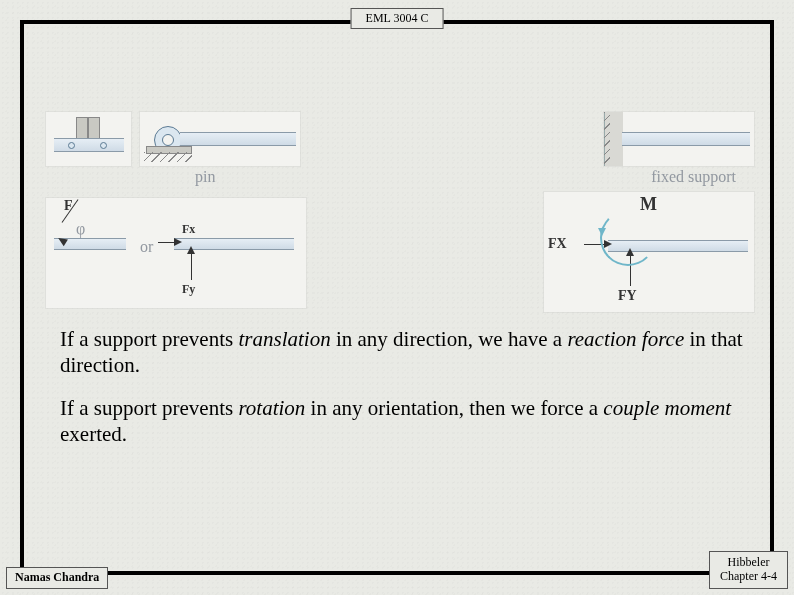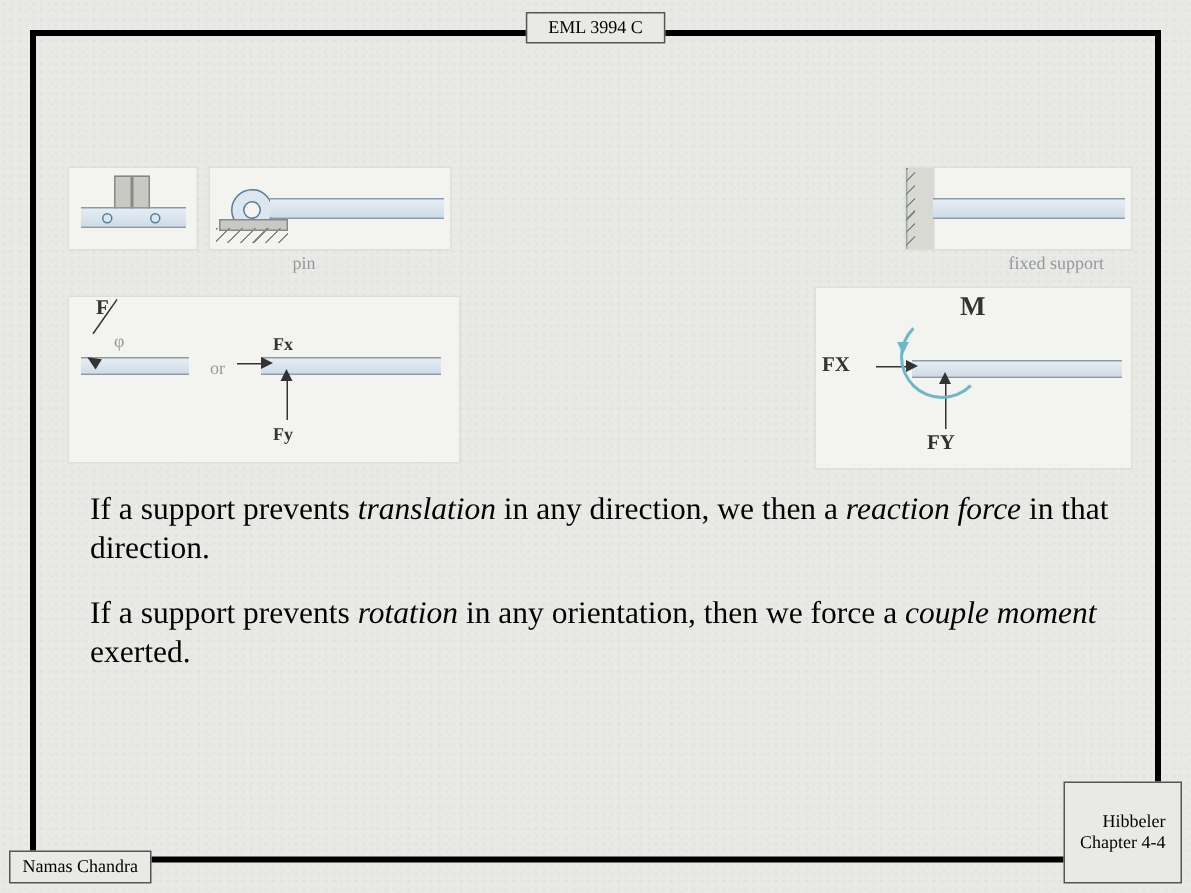--- a/index.html
+++ b/index.html
@@ -70,31 +70,32 @@
   .footer-left {
     position: absolute;
     left: 6px;
     bottom: 6px;
     border: 1px solid #555;
     background: #e9eae5;
     font-size: 12px;
     padding: 3px 8px;
     line-height: 1.15;
     z-index: 5;
+    font-weight: bold;
   }
   .footer-right {
     position: absolute;
     right: 6px;
     bottom: 6px;
     border: 1px solid #555;
     background: #e9eae5;
     font-size: 12px;
-    padding: 19px 10px;
+    padding: 4px 10px;
     line-height: 1.15;
-    text-align: right;
+    text-align: center;
     z-index: 5;
   }
 
   
   .diag-area {
     position: absolute;
     left: 40px;
     right: 40px;
     top: 112px;
     height: 205px;
@@ -118,21 +119,21 @@
   .hatch {
     position: absolute;
     background: repeating-linear-gradient(135deg,#888 0 1px, transparent 1px 6px);
   }
   .lbl {
     position: absolute;
     font-family: "Times New Roman", serif;
     font-size: 14px;
     color: #333;
   }
-  .lbl.small { font-size: 12px; color: #9298a0; font-family: Liberation Serif, serif; }
+  .lbl.small { font-size: 16px; color: #9298a0; font-family: Liberation Serif, serif; }
   .arrow-line {
     position: absolute;
     background: #333;
   }
   .arrow-head-up {
     position: absolute;
     width: 0; height: 0;
     border-left: 4px solid transparent;
     border-right: 4px solid transparent;
     border-bottom: 8px solid #333;
@@ -172,21 +173,21 @@
   }
 </style>
 </head>
 <body>
 
 <div class="page">
 
   <div class="frame"></div>
 
   <div class="course-box">
-    <span>EML 3994 C</span>
+    <span>EML 3004 C</span>
   </div>
 
 
   <div class="diag-area">
 
     <div class="panel" style="left:6px; top:0; width:85px; height:54px;">
       <div class="pin-post" style="left:30px; top:5px; width:10px; height:22px;"></div>
       <div class="pin-post" style="left:42px; top:5px; width:10px; height:22px;"></div>
       <div class="beam" style="left:8px; top:26px; width:70px; height:12px;"></div>
       <div class="circle" style="left:22px; top:30px; width:5px; height:5px;"></div>
@@ -242,21 +243,21 @@
 
       <div class="curve" style="left:56px; top:18px; width:52px; height:52px;"></div>
       <div style="position:absolute; left:54px; top:36px; width:0;height:0;border-left:4px solid transparent;border-right:4px solid transparent;border-top:8px solid #6fb6c9;"></div>
       <span class="lbl" style="left:96px; top:2px; font-weight:bold; font-size:18px;">M</span>
     </div>
 
   </div>
 
   <div class="content">
     <p>
-      <span>If a support prevents </span><em>translation</em><span> in any direction, we then a </span><em>reaction force</em><span> in that direction.</span>
+      <span>If a support prevents </span><em>translation</em><span> in any direction, we have a </span><em>reaction force</em><span> in that direction.</span>
     </p>
     <p>
       <span>If a support prevents </span><em>rotation</em><span> in any orientation, then we force a </span><em>couple moment</em><span> exerted.</span>
     </p>
   </div>
 
   <div class="footer-left">
     <div>Namas Chandra</div>
   </div>
   <div class="footer-right">

